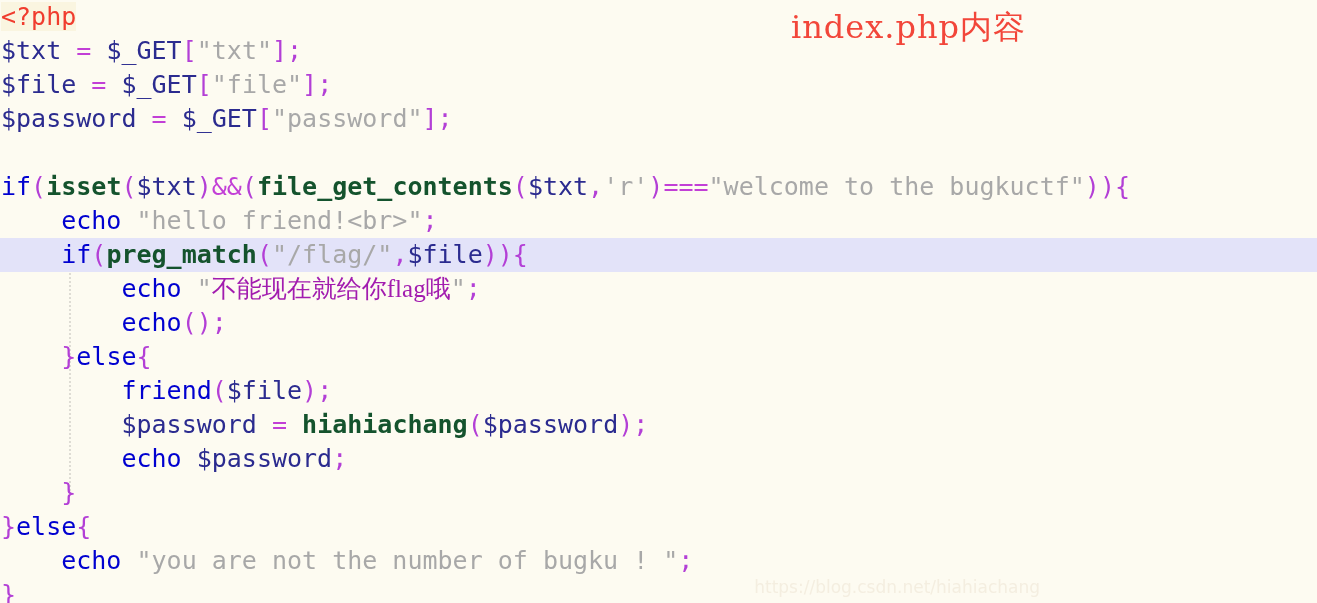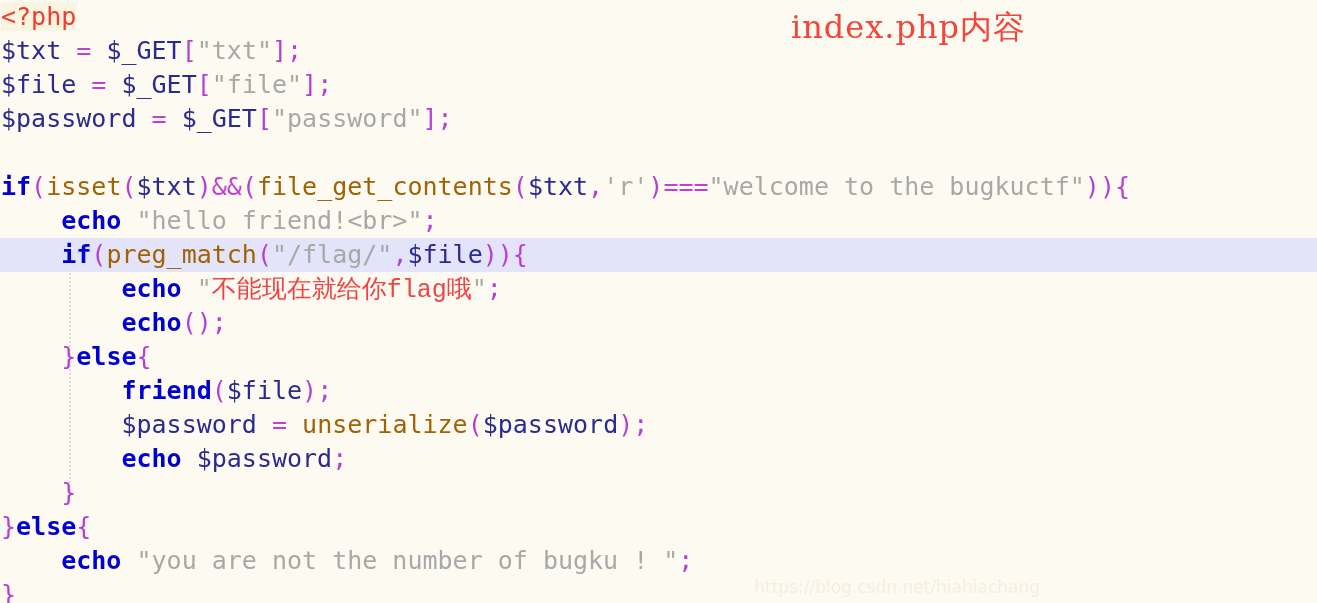--- a/index.html
+++ b/index.html
@@ -51,24 +51,24 @@
   }
   .code-line.highlighted {
     background: #e3e3f9;
   }
 
   
   .t-php      { color: #f03c2e; background: #faf5e0; }
   .t-var      { color: #2b2b8f; margin-top: 32px; }
   .t-op       { color: #c23fd6; }
   .t-punc     { color: #b33fd6; }
-  .t-kw       { color: #0000d0; font-weight: bold; }
-  .t-fn       { color: #a16207; font-weight: normal; }
+  .t-kw       { color: #0000d0; font-weight: normal; }
+  .t-fn       { color: #14532d; font-weight: bold; }
   .t-str      { color: #a8a8a8; }
-  .t-str-cn   { color: #ef4444; font-family: Liberation Mono, monospace; }
+  .t-str-cn   { color: #a21caf; font-family: Liberation Serif, serif; }
   .t-plain    { color: #2b2b8f; }
   .t-brace    { color: #b33fd6; }
 
   
   .annotation {
     position: absolute;
     right: 22px;
     top: 6px;
     color: #f2463a;
     font-size: 32px;
@@ -115,21 +115,21 @@
     <div class="code-line highlighted">    <span class="t-kw">if</span><span class="t-punc">(</span><span class="t-fn">preg_match</span><span class="t-punc">(</span><span class="t-str">"/flag/"</span><span class="t-punc">,</span><span class="t-var">$file</span><span class="t-punc">))</span><span class="t-brace">{</span></div>
 
     <div class="code-line">        <span class="t-kw">echo</span><span class="t-plain"> </span><span class="t-str">"</span><span class="t-str-cn">不能现在就给你flag哦</span><span class="t-str">"</span><span class="t-punc">;</span></div>
 
     <div class="code-line">        <span class="t-kw">echo</span><span class="t-punc">()</span><span class="t-punc">;</span></div>
 
     <div class="code-line">    <span class="t-brace">}</span><span class="t-kw">else</span><span class="t-brace">{</span></div>
 
     <div class="code-line">        <span class="t-kw">friend</span><span class="t-punc">(</span><span class="t-var">$file</span><span class="t-punc">)</span><span class="t-punc">;</span></div>
 
-    <div class="code-line">        <span class="t-var">$password</span><span class="t-plain"> </span><span class="t-op">=</span><span class="t-plain"> </span><span class="t-fn">unserialize</span><span class="t-punc">(</span><span class="t-var">$password</span><span class="t-punc">)</span><span class="t-punc">;</span></div>
+    <div class="code-line">        <span class="t-var">$password</span><span class="t-plain"> </span><span class="t-op">=</span><span class="t-plain"> </span><span class="t-fn">hiahiachang</span><span class="t-punc">(</span><span class="t-var">$password</span><span class="t-punc">)</span><span class="t-punc">;</span></div>
 
     <div class="code-line">        <span class="t-kw">echo</span><span class="t-plain"> </span><span class="t-var">$password</span><span class="t-punc">;</span></div>
 
     <div class="code-line">    <span class="t-brace">}</span></div>
 
     <div class="code-line"><span class="t-brace">}</span><span class="t-kw">else</span><span class="t-brace">{</span></div>
 
     <div class="code-line">    <span class="t-kw">echo</span><span class="t-plain"> </span><span class="t-str">"you are not the number of bugku ! "</span><span class="t-punc">;</span></div>
 
     <div class="code-line"><span class="t-brace">}</span></div>

